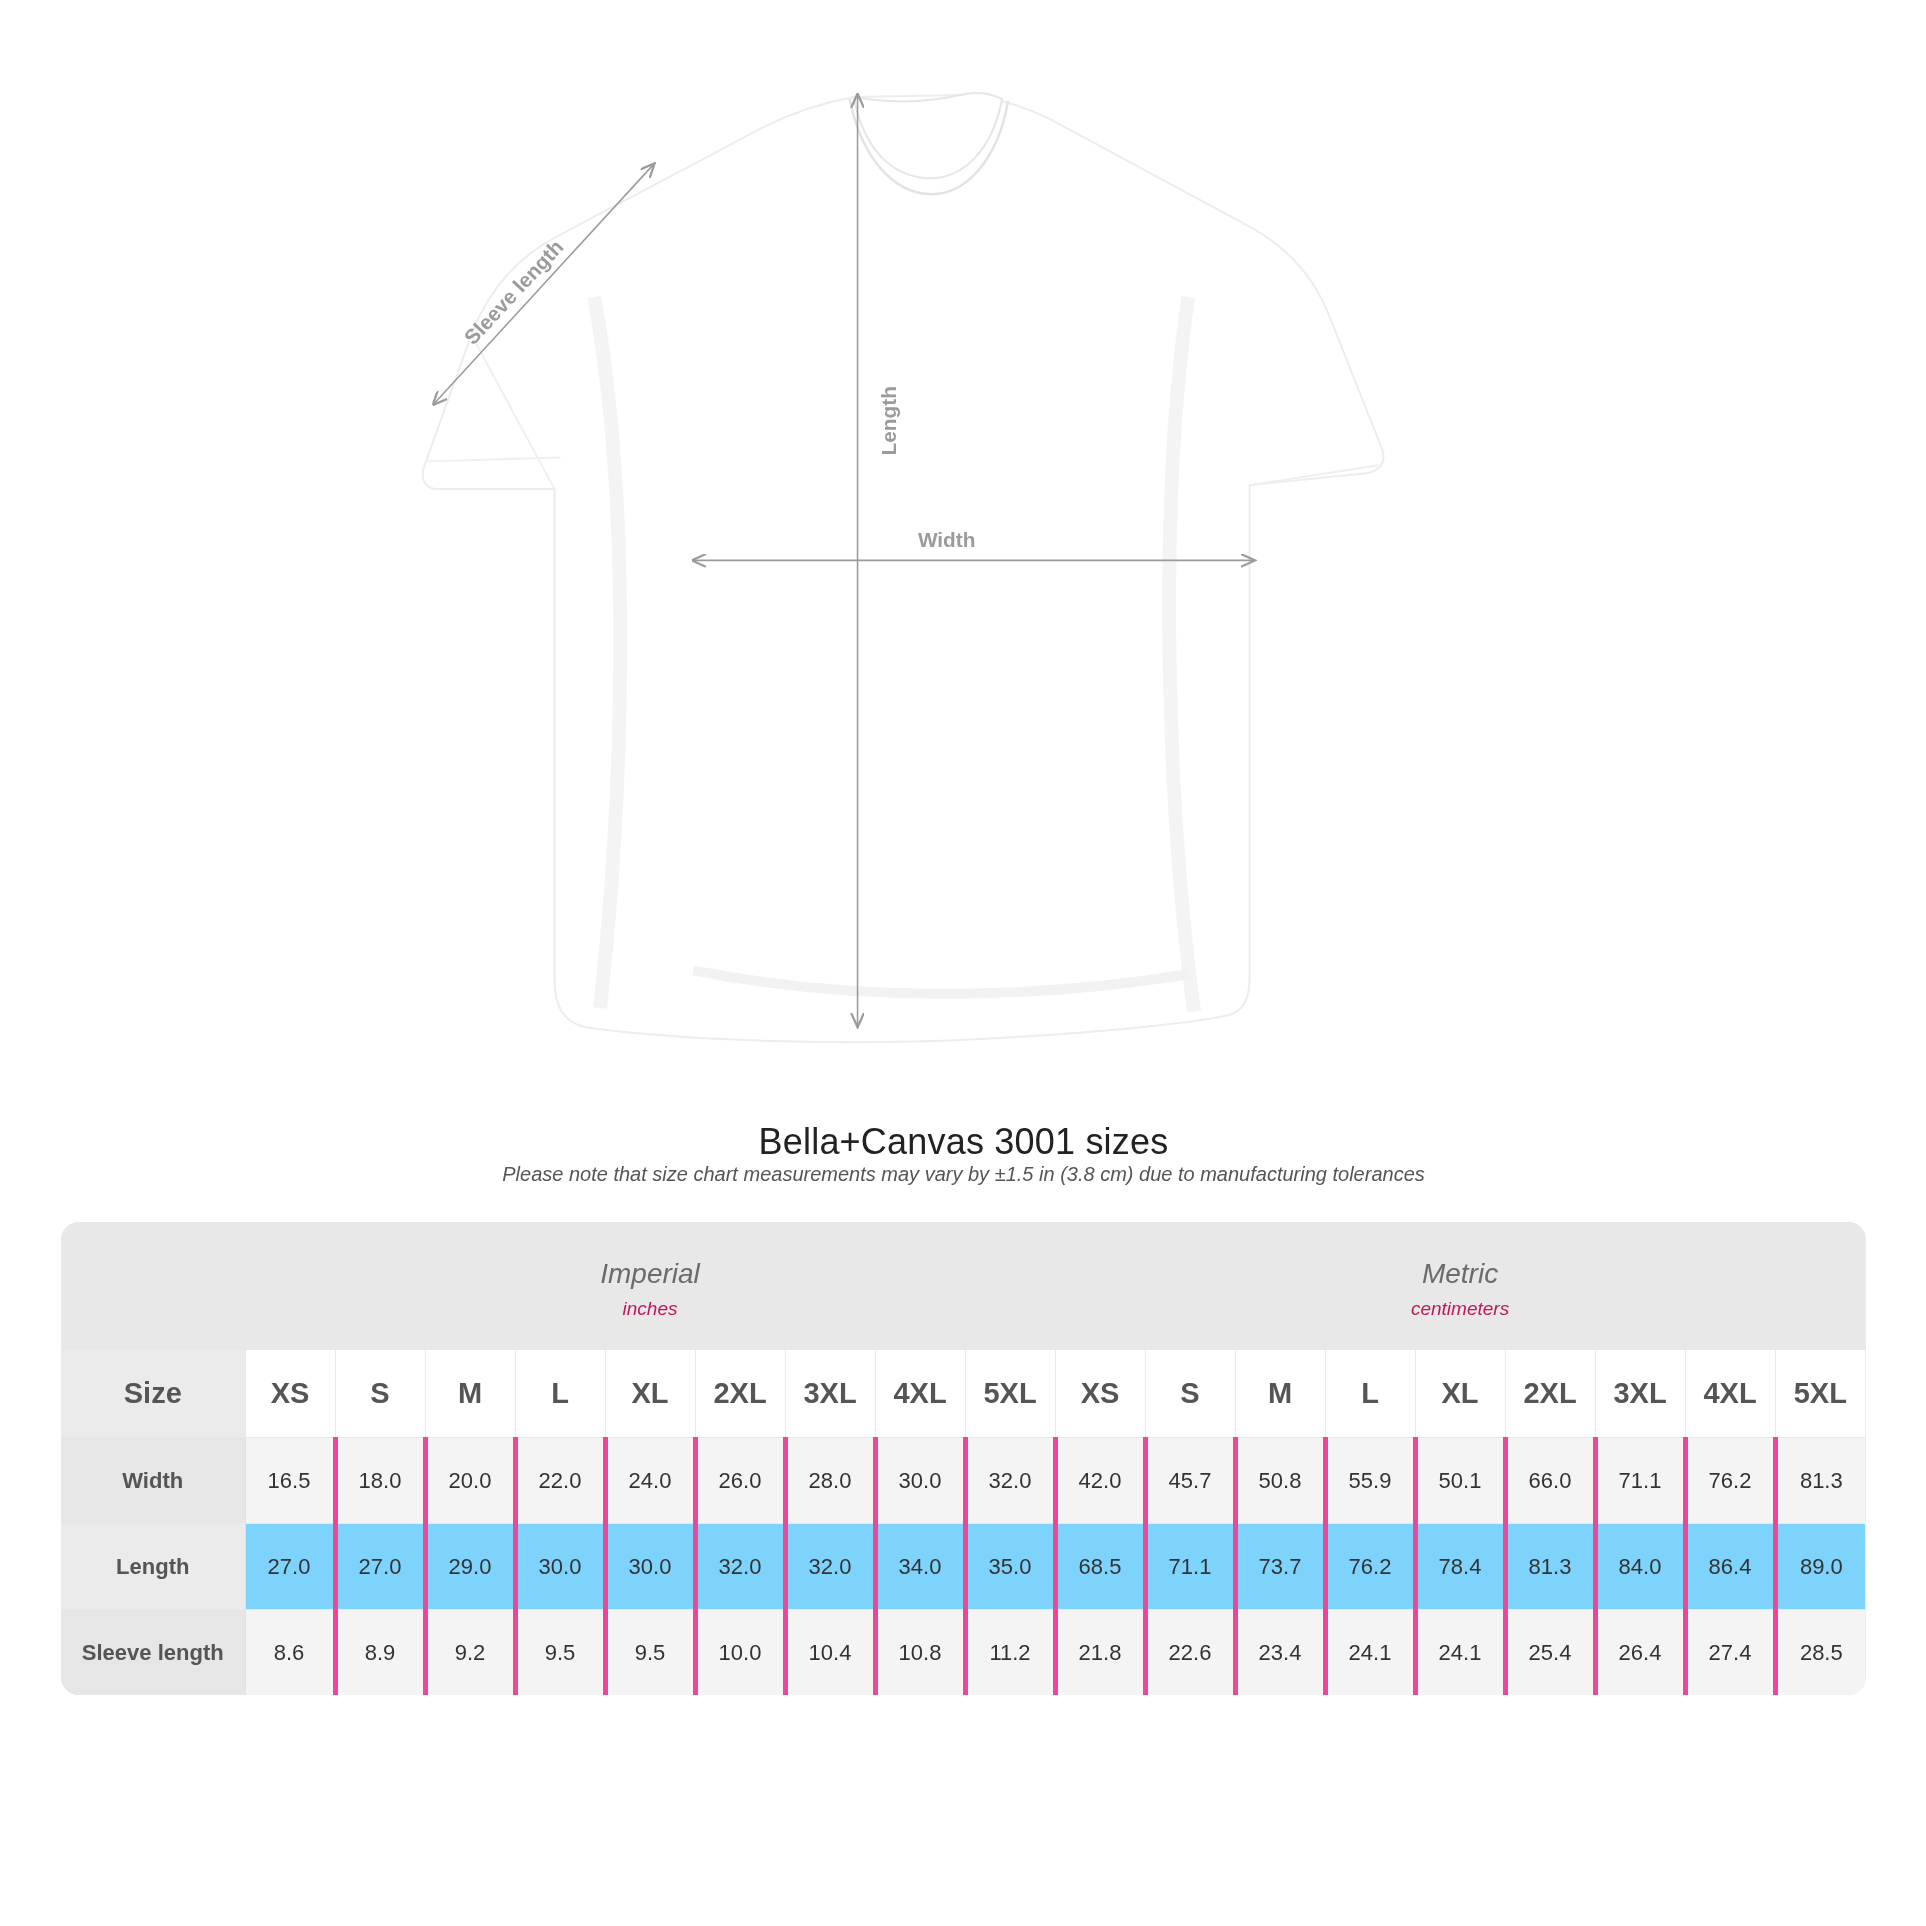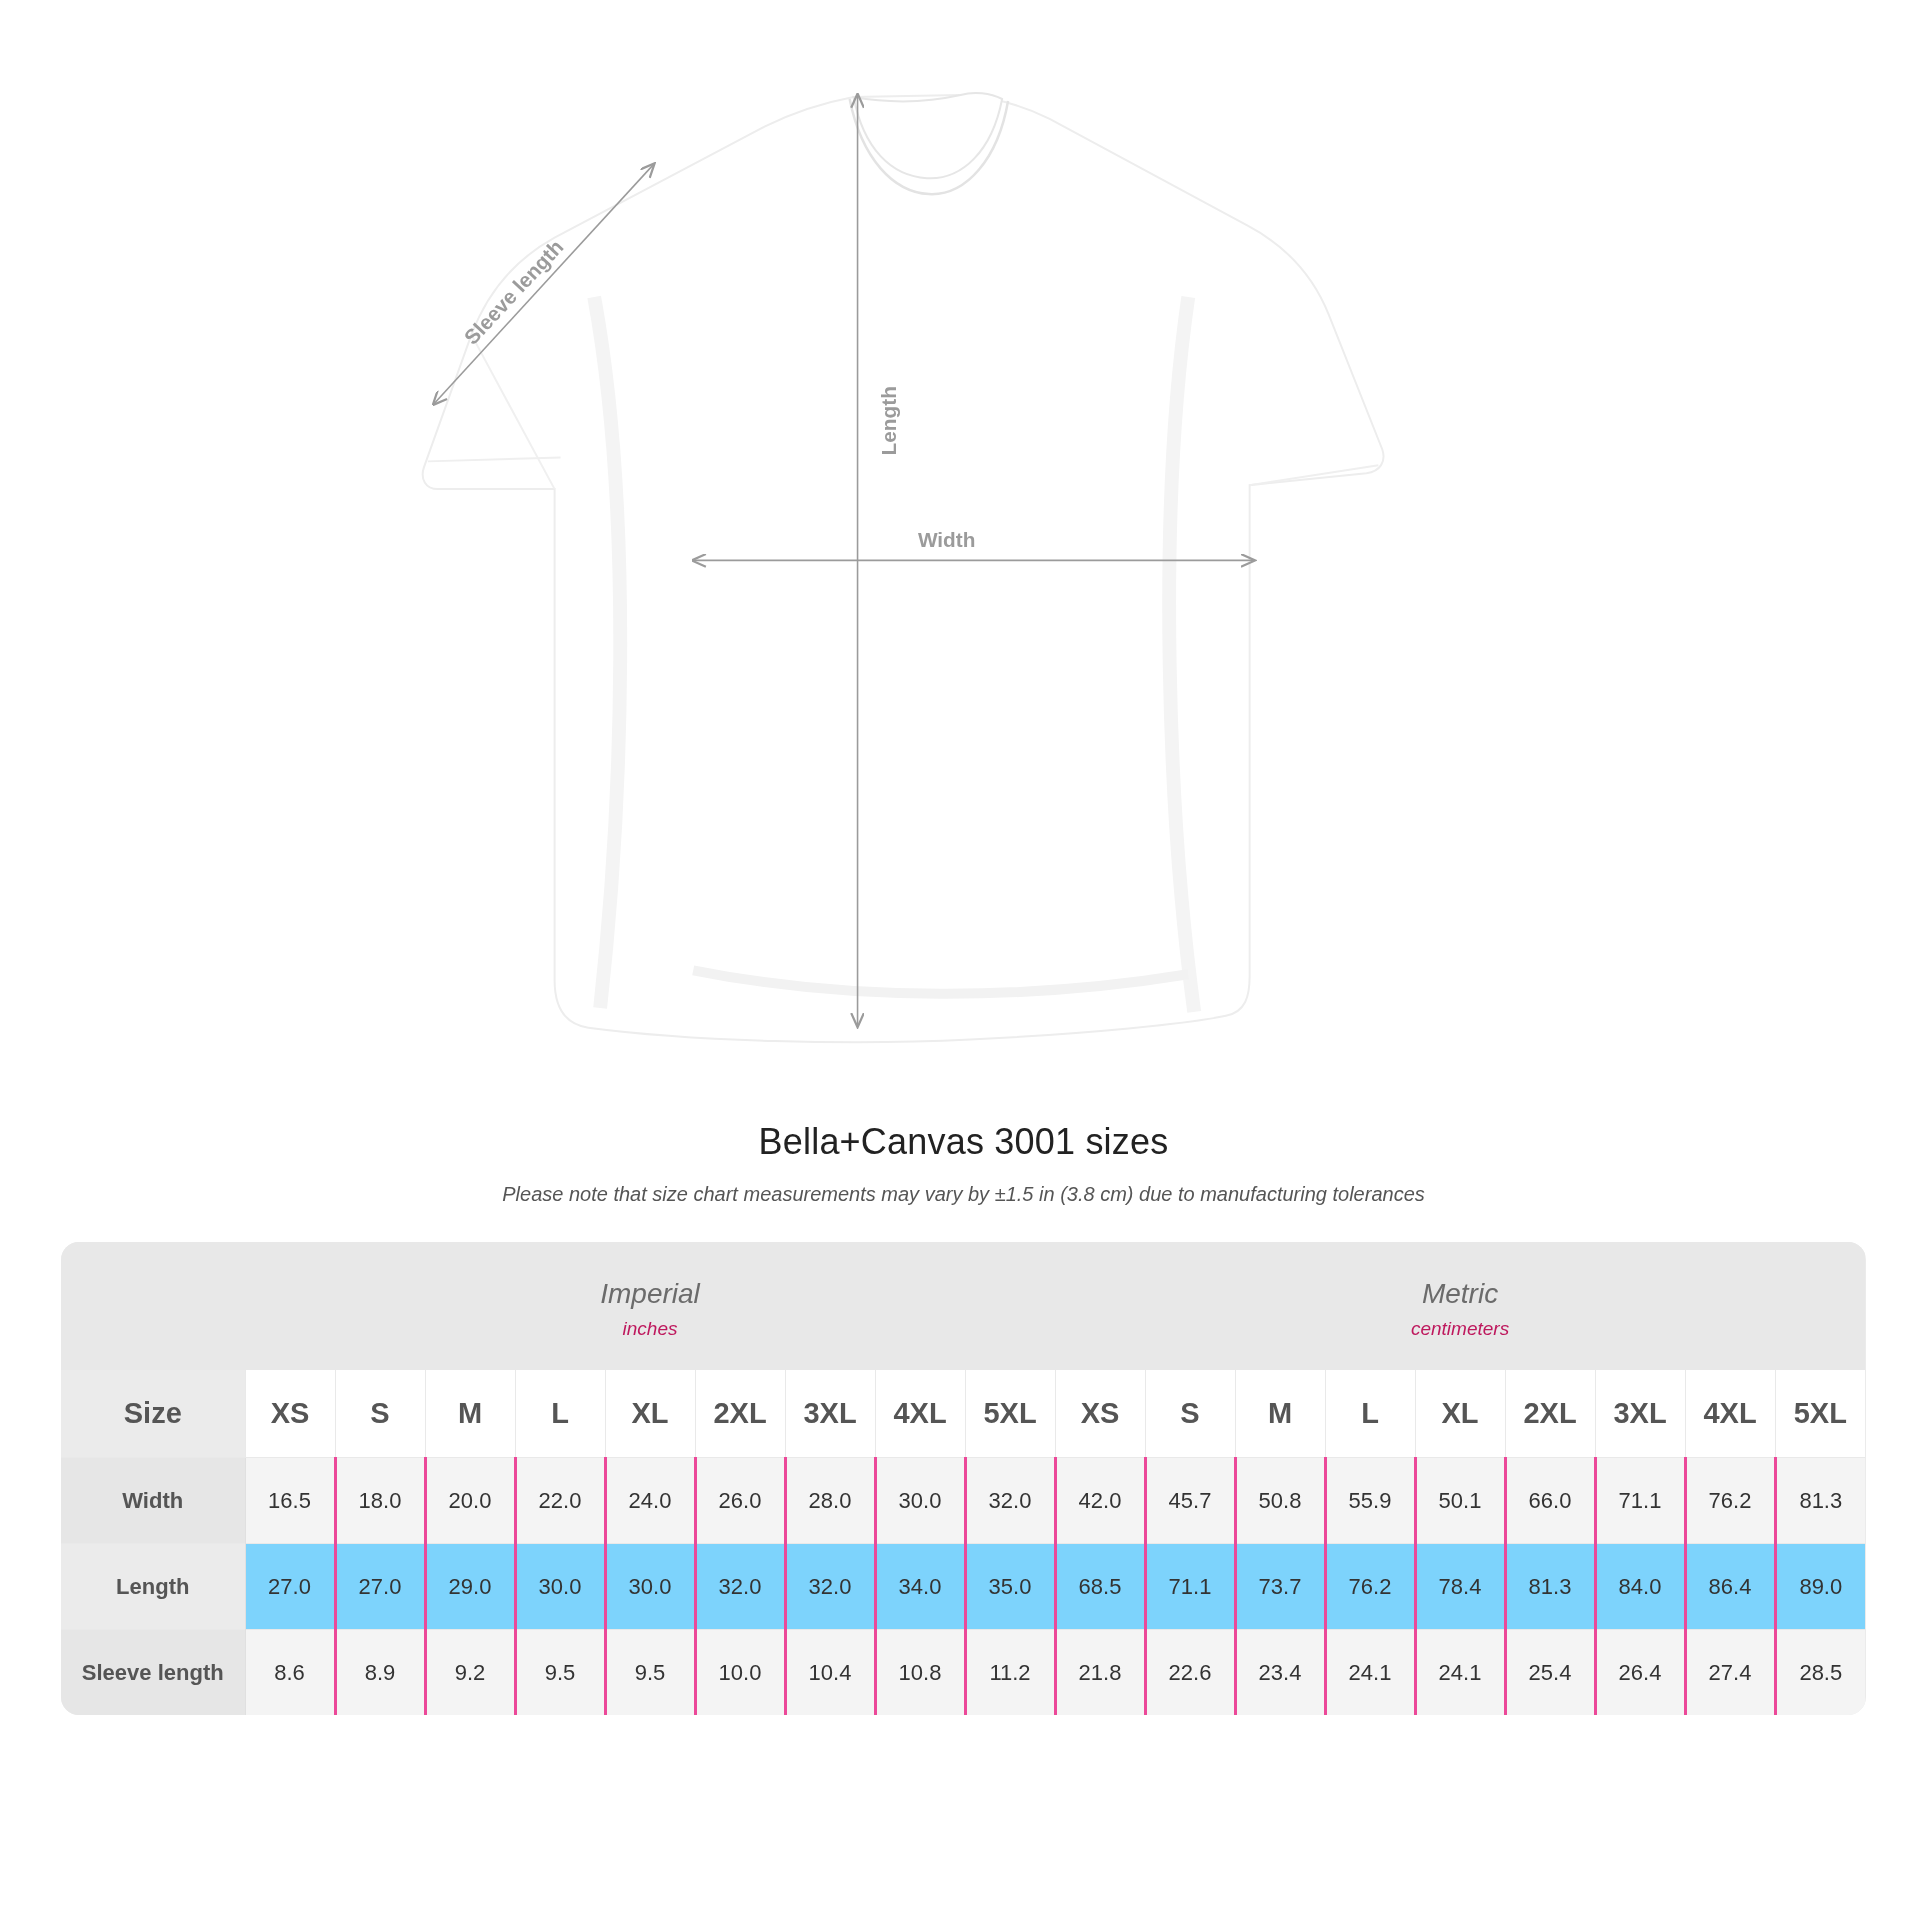--- a/index.html
+++ b/index.html
@@ -40,21 +40,21 @@
   .chart-title {
     font-size: 36px;
     font-weight: normal;
     color: #222222;
     letter-spacing: 0.2px;
   }
   .chart-note {
     font-size: 20px;
     font-style: italic;
     color: #555555;
-    margin-top: 20px;
+    margin-top: 0;
   }
 
   
   .table-wrap {
     margin: 36px 61px 0 61px;
     border-radius: 18px;
     overflow: hidden;
     background: #ebebeb;
   }
   table.sizes {
@@ -93,21 +93,21 @@
   .head-row th:last-child { border-right: none; }
   .head-row th.label-col {
     background: #ebebeb;
     width: 184px;
     color: #555555;
   }
   .data-row td {
     font-size: 22px;
     height: 83px;
     color: #333333;
-    border-right: 3px solid #ec4899;
+    border-right: 5px solid #ec4899;
     border-top: 1px solid #e9e9e9;
   }
   .data-row td:last-child { border-right: none; }
   .data-row td.label-col {
     background: #ebebeb;
     font-weight: bold;
     color: #555555;
     border-right: 1px solid #e0e0e0;
   }
   .row-white td { background: #7dd3fc; }

